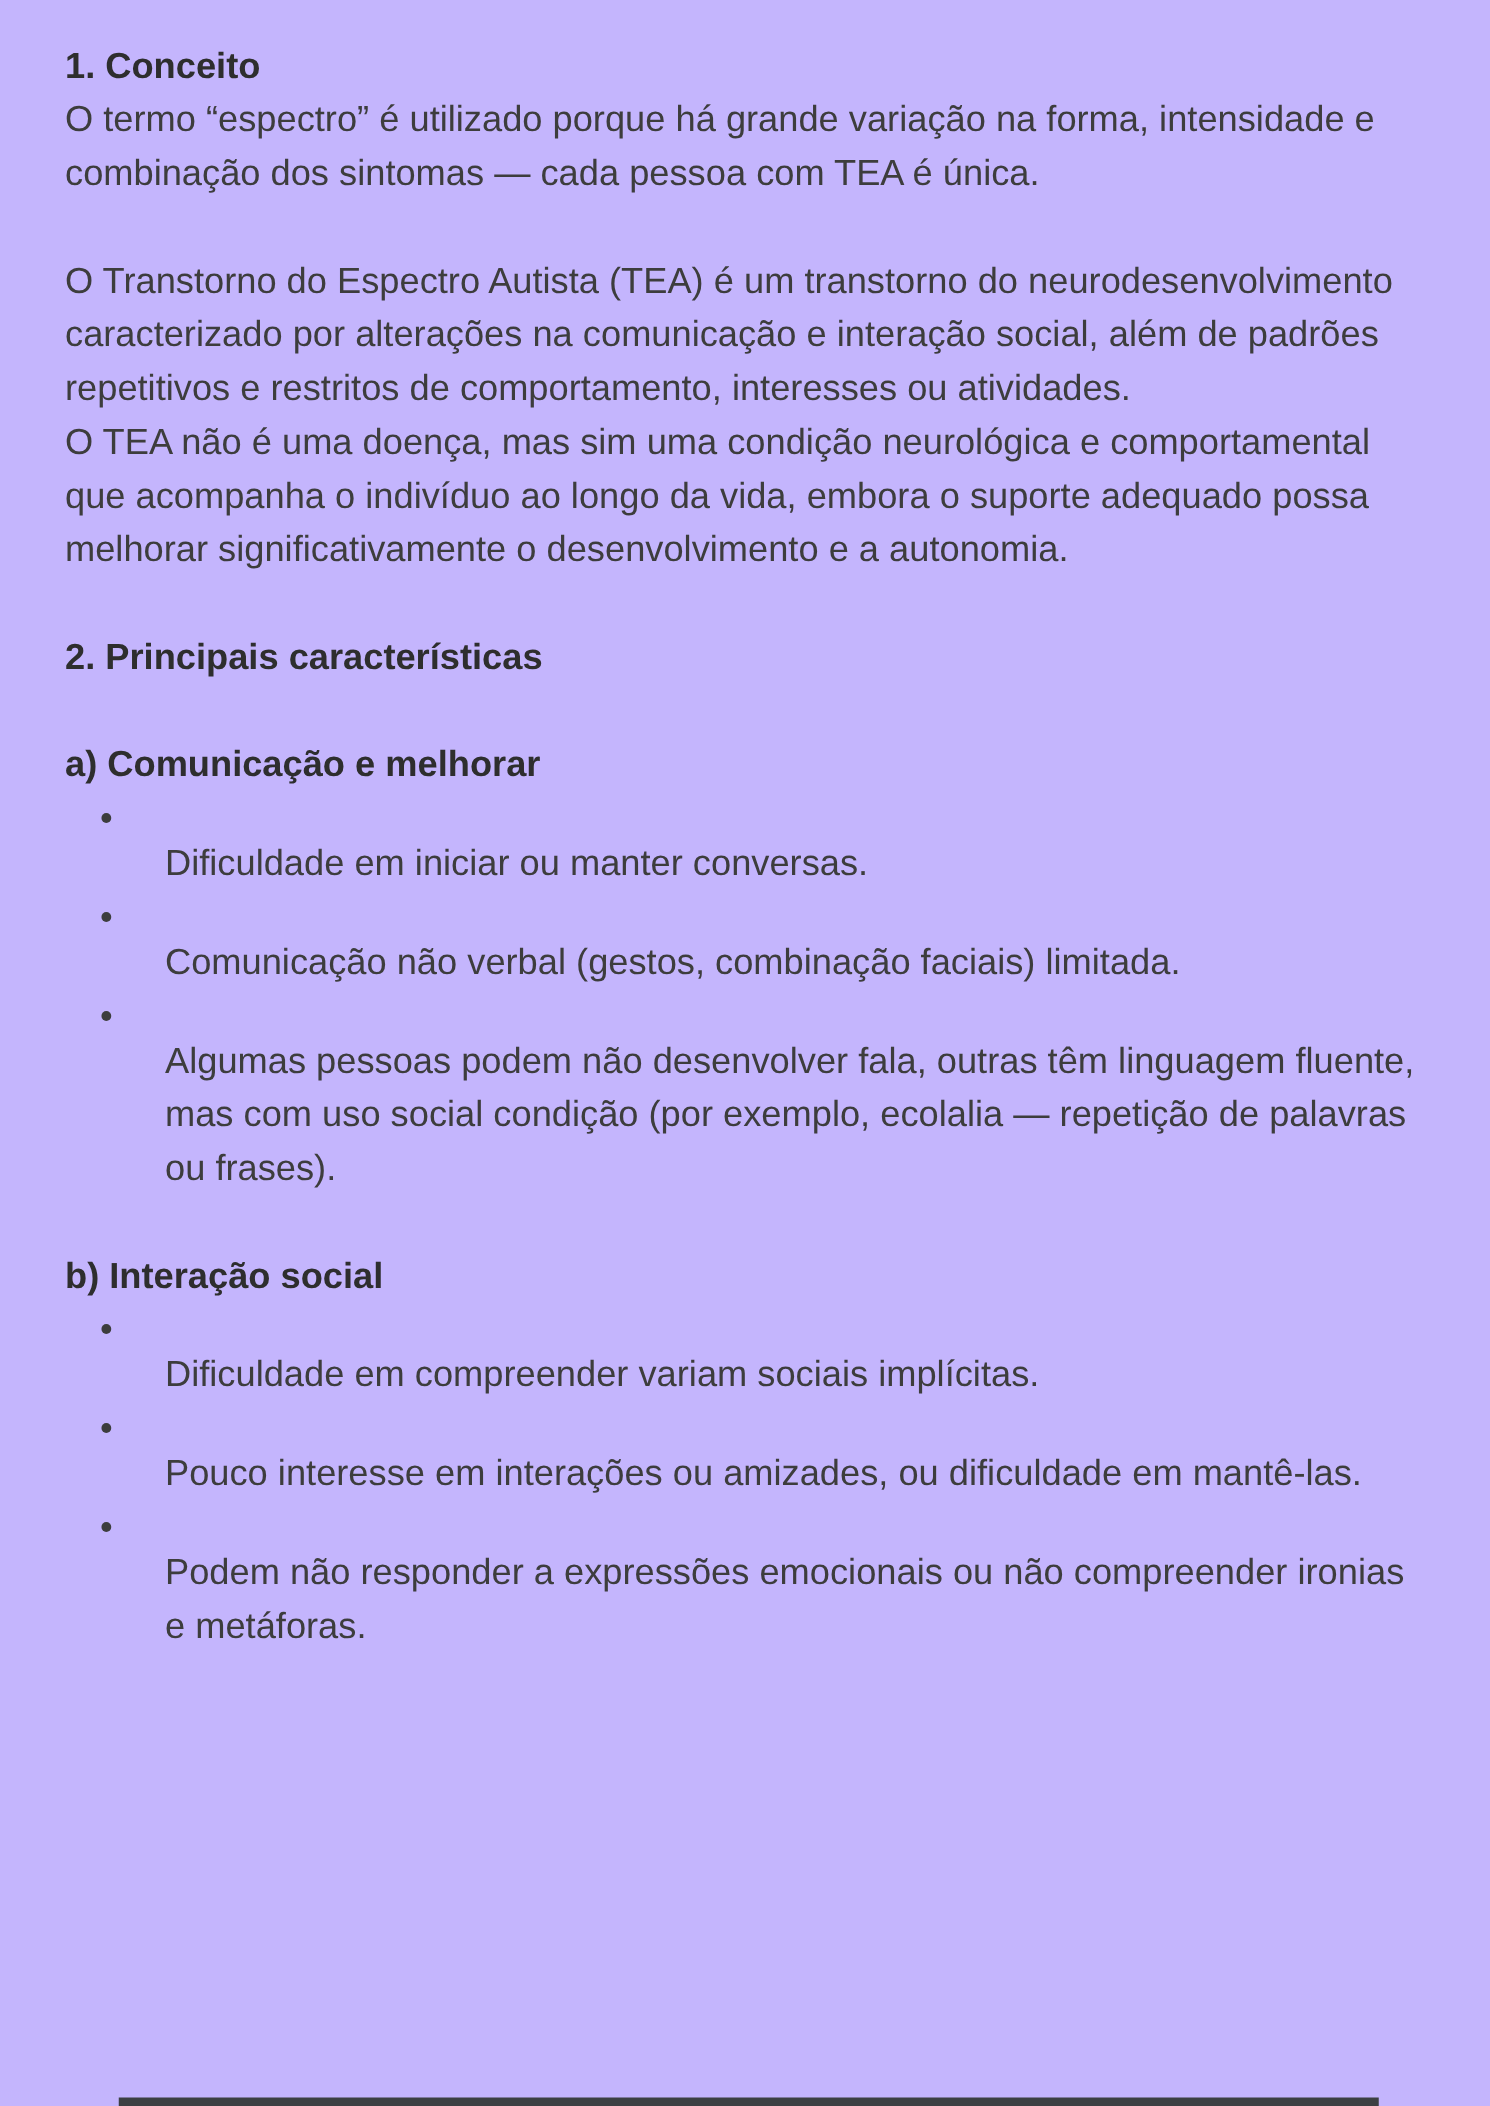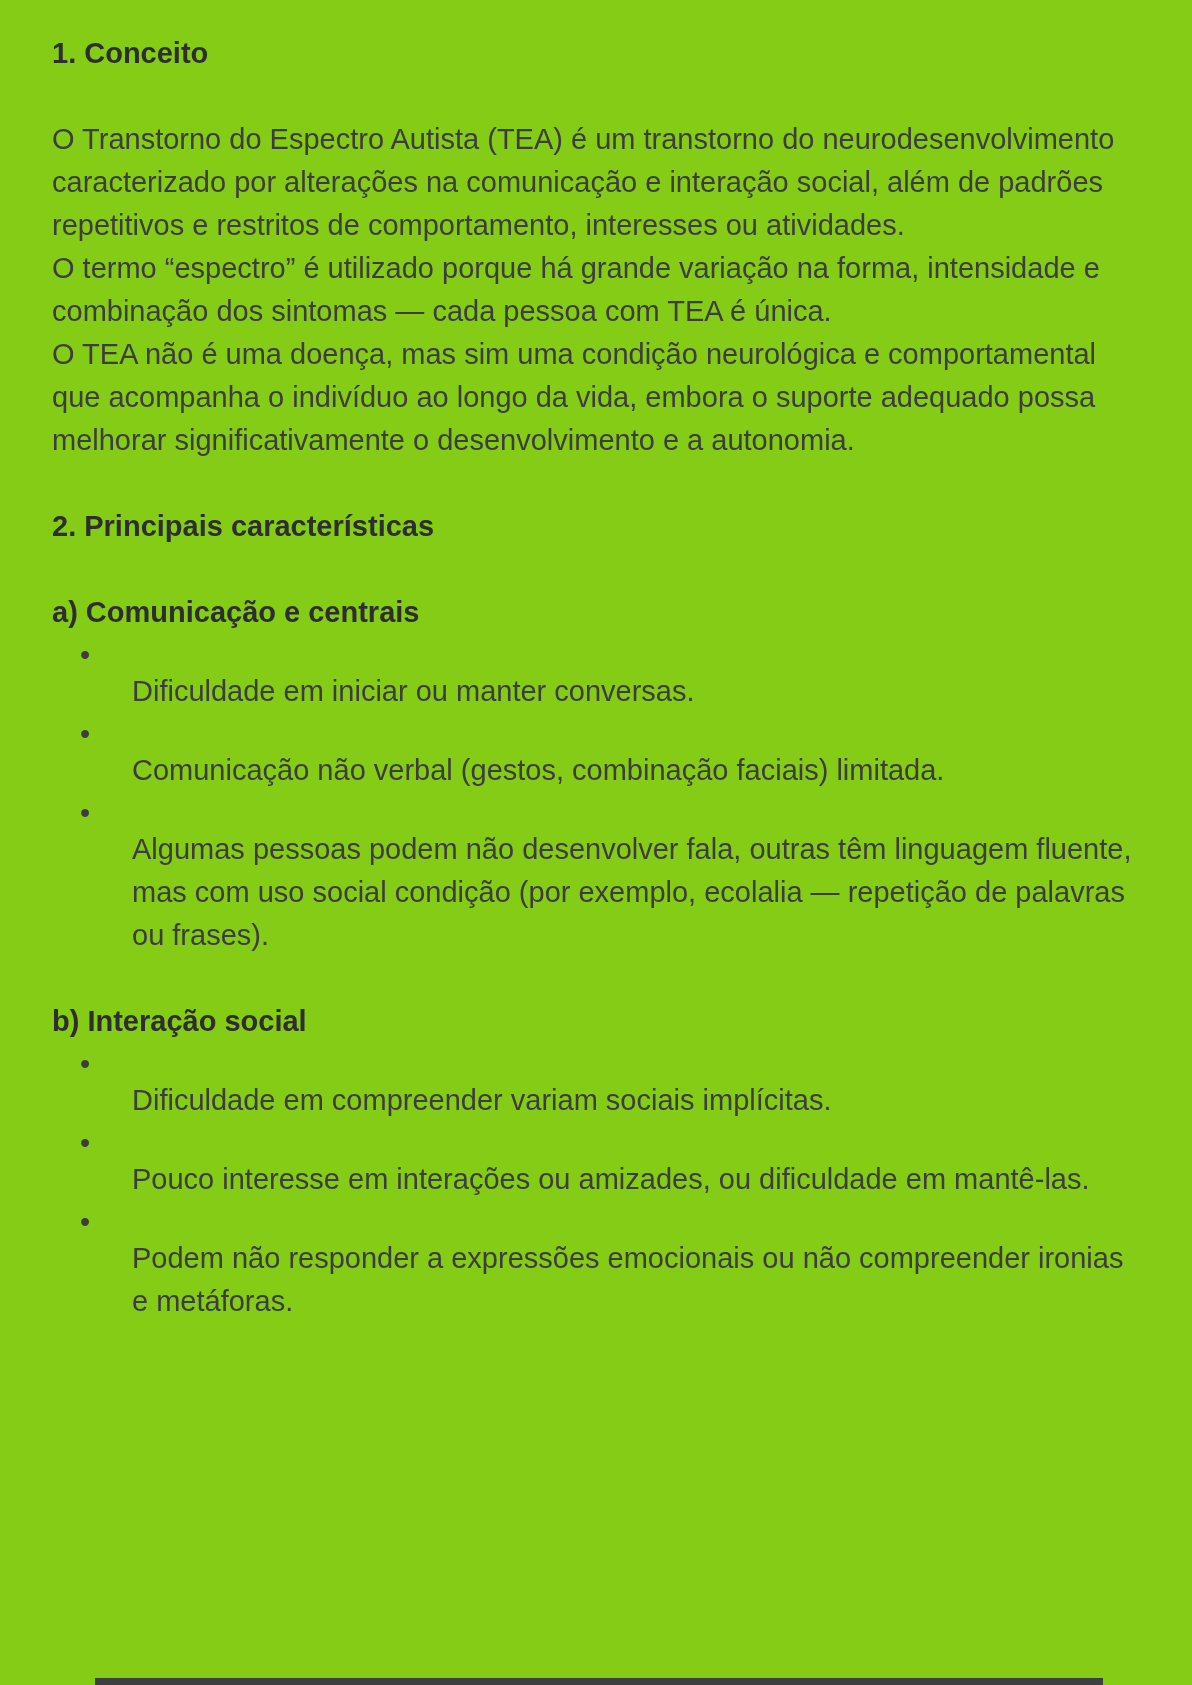--- a/index.html
+++ b/index.html
@@ -6,21 +6,21 @@
     margin: 0;
     padding: 0;
     background: #ffffff;
   }
   .page {
     position: relative;
     width: 1192px;
     height: 1685px;
     box-sizing: border-box;
     margin: 0 auto;
-    background: #84cc16;
+    background: #c4b5fd;
     color: #3d3d3d;
     font-family: "Liberation Sans", sans-serif;
     font-size: 29px;
     line-height: 43px;
     padding: 32px 52px 0 52px;
     overflow: hidden;
   }
   .heading {
     font-size: 29px;
     line-height: 43px;
@@ -63,27 +63,27 @@
     background: #3c4043;
   }
 </style>
 </head>
 <body>
 
 <div class="page">
 
   <h2 class="heading">1. Conceito</h2>
 
+  <p class="para">O termo “espectro” é utilizado porque há grande variação na forma, intensidade e combinação dos sintomas — cada pessoa com TEA é única.</p>
   <p class="para blank-before">O Transtorno do Espectro Autista (TEA) é um transtorno do neurodesenvolvimento caracterizado por alterações na comunicação e interação social, além de padrões repetitivos e restritos de comportamento, interesses ou atividades.</p>
-  <p class="para">O termo “espectro” é utilizado porque há grande variação na forma, intensidade e combinação dos sintomas — cada pessoa com TEA é única.</p>
   <p class="para">O TEA não é uma doença, mas sim uma condição neurológica e comportamental que acompanha o indivíduo ao longo da vida, embora o suporte adequado possa melhorar significativamente o desenvolvimento e a autonomia.</p>
 
   <h2 class="heading blank-before">2. Principais características</h2>
 
-  <h2 class="heading blank-before">a) Comunicação e centrais</h2>
+  <h2 class="heading blank-before">a) Comunicação e melhorar</h2>
   <ul class="bullets">
     <li>
       <span class="bullet-marker">•</span>
       <span class="li-text">Dificuldade em iniciar ou manter conversas.</span>
     </li>
     <li>
       <span class="bullet-marker">•</span>
       <span class="li-text">Comunicação não verbal (gestos, combinação faciais) limitada.</span>
     </li>
     <li>

